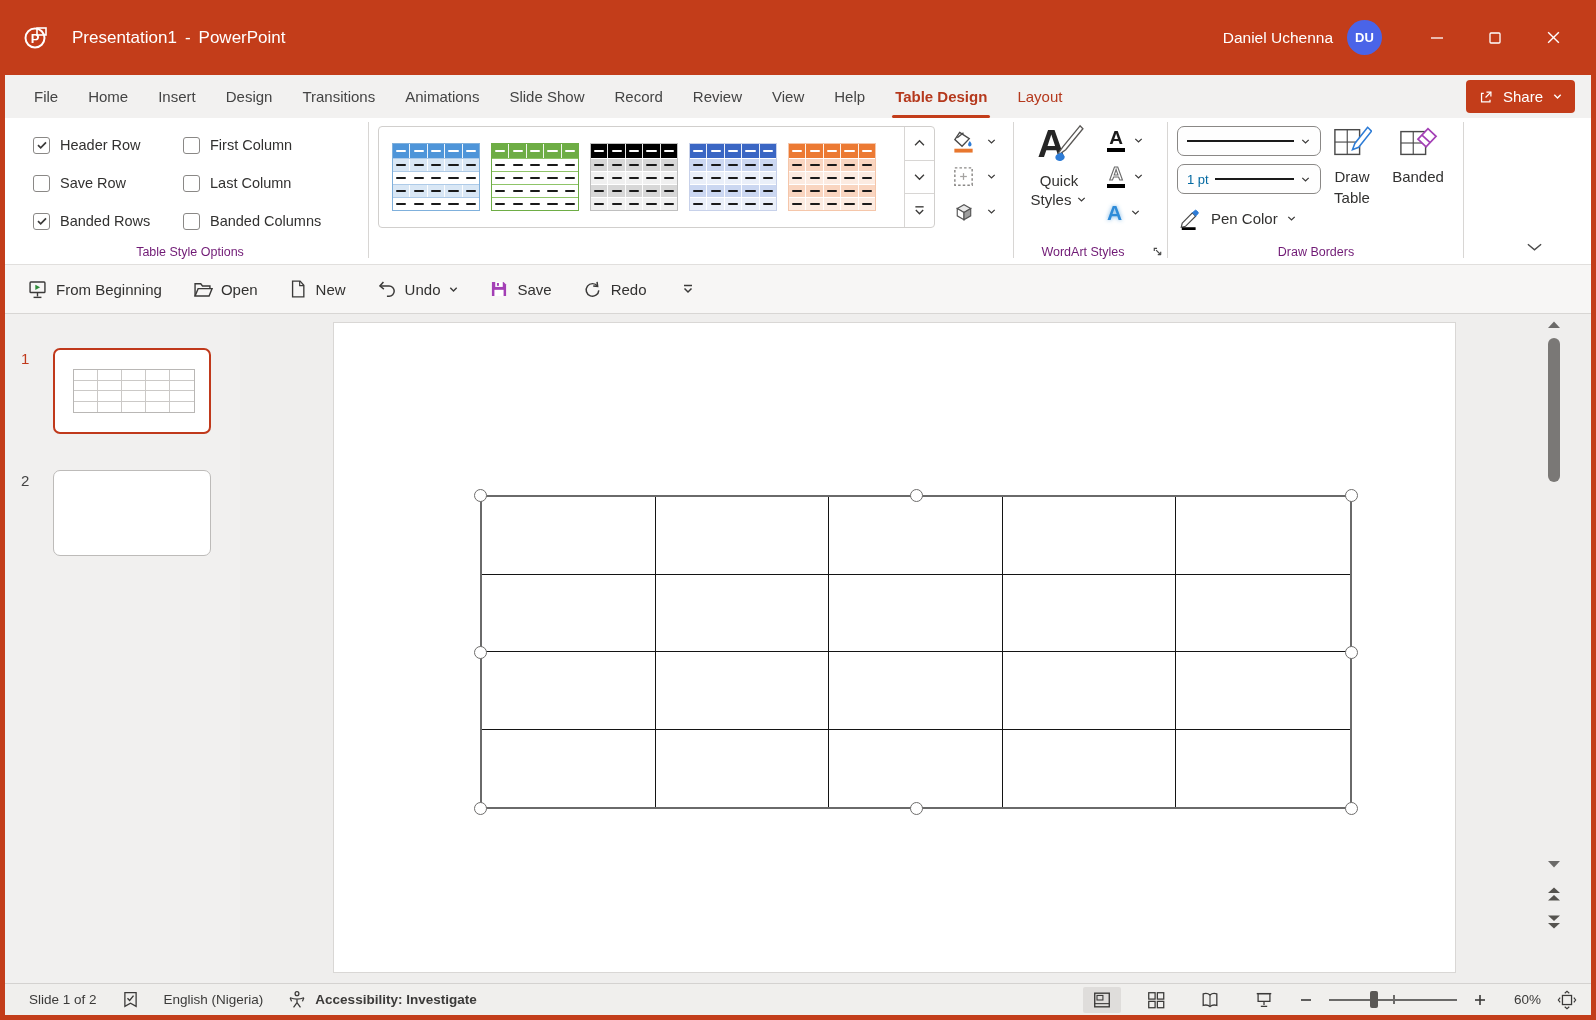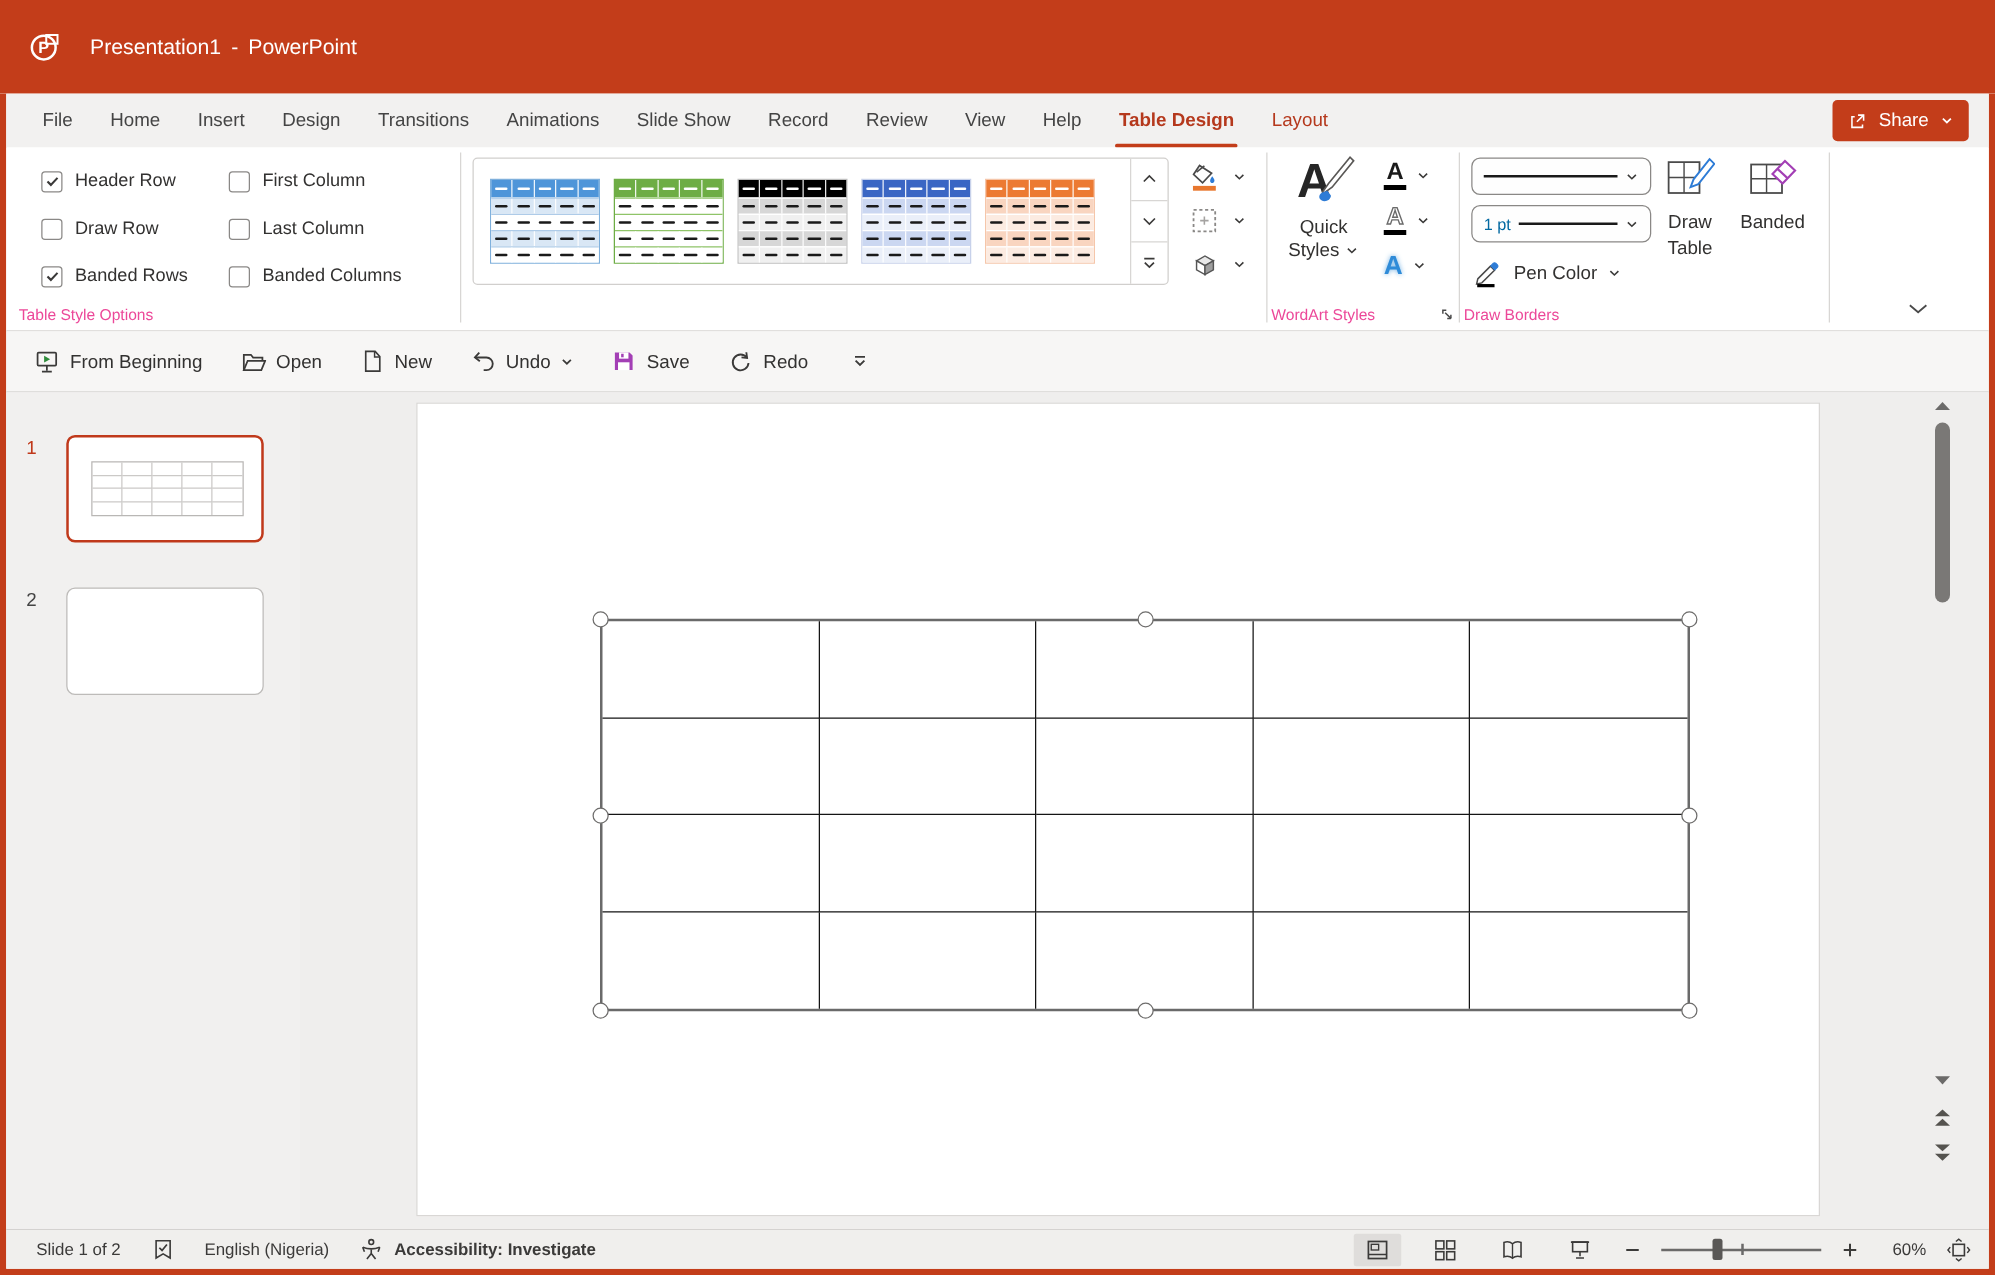--- a/index.html
+++ b/index.html
@@ -25,21 +25,21 @@
   .tabs{display:flex;align-items:stretch;padding-left:14px;height:100%}
   .tab{display:flex;align-items:center;padding:0 15px;font-size:15px;color:#444;position:relative;white-space:nowrap}
   .tab.ctx{color:#B5391D}
   .tab.active{color:#B5391D;font-weight:700}
   .tab.active::after{content:"";position:absolute;left:12px;right:12px;bottom:0;height:3px;background:#C33D1A;border-radius:2px}
   .share-btn{position:absolute;right:16px;top:5px;height:33px;background:#C33D1A;border-radius:4px;color:#fff;font-size:15px;display:flex;align-items:center;gap:9px;padding:0 12px}
 
   
   .ribbon{position:relative;height:147px;background:#FFFFFF;border-bottom:1px solid #E1DFDD}
   .rgroup{position:absolute;top:0;height:100%}
-  .group-label{position:absolute;bottom:5px;left:0;right:0;text-align:left;font-size:12.5px;color:#ec4899;white-space:nowrap}
+  .group-label{position:absolute;bottom:5px;left:0;right:0;text-align:center;font-size:12.5px;color:#701a75;white-space:nowrap}
   .vdiv{position:absolute;top:4px;bottom:6px;width:1px;background:#D8D6D4}
 
   .g-tso{left:10px;width:350px}
   .tso-grid{position:absolute;left:18px;top:8px;display:grid;grid-template-columns:150px 185px;grid-template-rows:repeat(3,38px);grid-auto-flow:column;align-items:center}
   .tso-item{display:flex;align-items:center;gap:10px;font-size:14.5px;color:#323130}
   .cb{width:17px;height:17px;min-width:17px;border:1.6px solid #8A8886;border-radius:3px;background:#fff;display:inline-flex;align-items:center;justify-content:center}
 
   .g-styles{left:368px;width:638px}
   .gallery{position:absolute;left:5px;top:8px;width:557px;height:102px;border:1px solid #D1CFCD;border-radius:4px;background:#fff}
   .gallery-strip{position:absolute;left:13px;top:16px;display:flex;gap:11px}
@@ -148,20 +148,40 @@
             <circle cx="13" cy="15" r="9.5" fill="none" stroke="#fff" stroke-width="2"></circle>
             <text x="13" y="19.6" font-size="13" font-weight="bold" fill="#fff" text-anchor="middle" font-family="Liberation Sans, sans-serif">P</text>
           </svg>
         </span>
       <span class="tb-title">
         <span>Presentation1</span>
         <span class="tb-sep">-</span>
         <span>PowerPoint</span>
       </span>
     </div>
+    <div class="tb-right">
+      <span class="user-name">Daniel Uchenna</span>
+      <span class="avatar">DU</span>
+      <span class="winbtn">
+          <svg viewBox="0 0 14 14" width="14" height="14">
+            <line x1="1" y1="7" x2="13" y2="7" stroke="#fff" stroke-width="1.3"></line>
+          </svg>
+        </span>
+      <span class="winbtn">
+          <svg viewBox="0 0 14 14" width="14" height="14">
+            <rect x="2" y="2" width="10" height="10" rx="1" fill="none" stroke="#fff" stroke-width="1.3"></rect>
+          </svg>
+        </span>
+      <span class="winbtn">
+          <svg viewBox="0 0 14 14" width="15" height="15">
+            <line x1="2" y1="2" x2="12" y2="12" stroke="#fff" stroke-width="1.3"></line>
+            <line x1="12" y1="2" x2="2" y2="12" stroke="#fff" stroke-width="1.3"></line>
+          </svg>
+        </span>
+    </div>
   </div>
 
   <div class="frame">
 
     <div class="tabrow">
       <div class="tabs" id="tabs">
           <div class="tab">File</div>
           <div class="tab">Home</div>
           <div class="tab">Insert</div>
           <div class="tab">Design</div>
@@ -199,21 +219,21 @@
             <div class="tso-item">
               <span class="cb">
                 <svg viewBox="0 0 12 12" width="12" height="12">
                   <polyline points="2,6.2 4.7,8.9 10,3.3" fill="none" stroke="#3B3A39" stroke-width="1.7"></polyline>
                 </svg>
               </span>
               <span class="tso-label">Header Row</span>
             </div>
             <div class="tso-item">
               <span class="cb"></span>
-              <span class="tso-label">Draw Row</span>
+              <span class="tso-label">Save Row</span>
             </div>
             <div class="tso-item">
               <span class="cb">
                 <svg viewBox="0 0 12 12" width="12" height="12">
                   <polyline points="2,6.2 4.7,8.9 10,3.3" fill="none" stroke="#3B3A39" stroke-width="1.7"></polyline>
                 </svg>
               </span>
               <span class="tso-label">Banded Rows</span>
             </div>
             <div class="tso-item">

